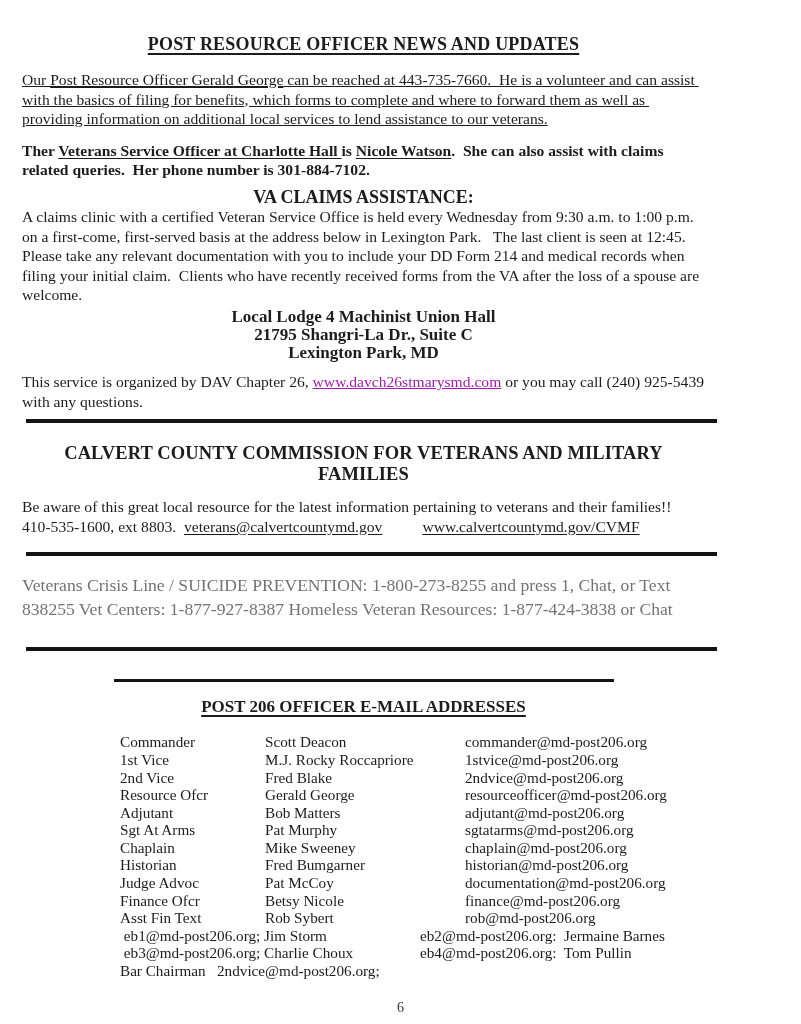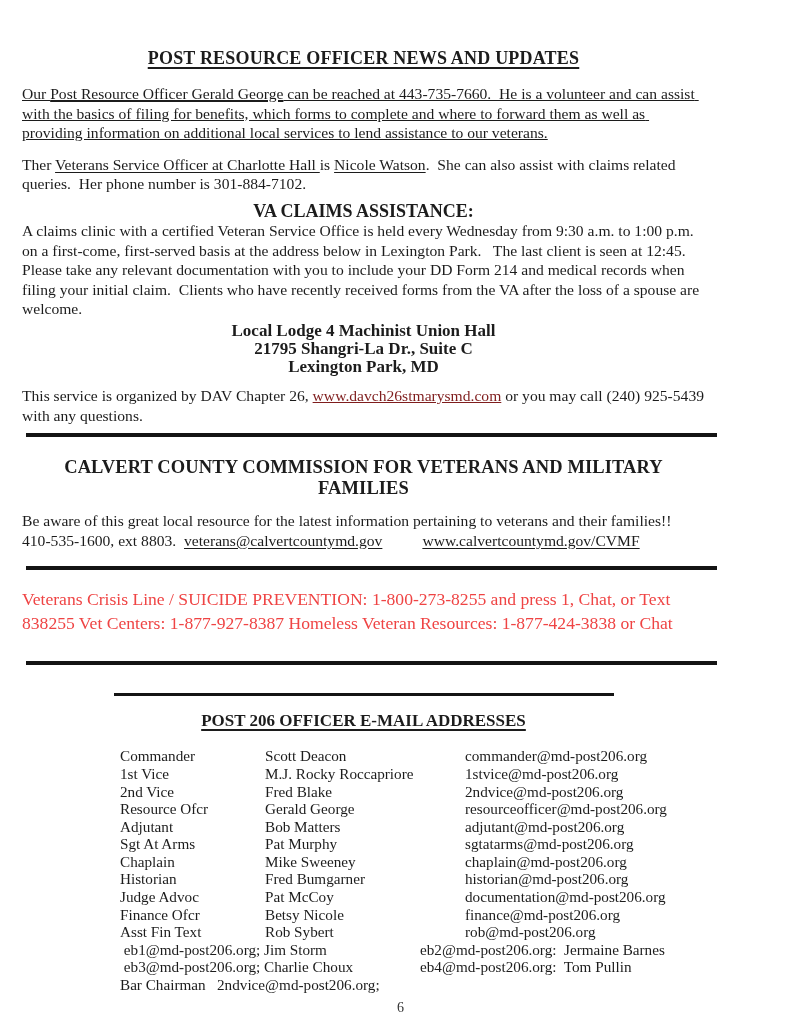--- a/index.html
+++ b/index.html
@@ -4,59 +4,59 @@
 <style>
   * { margin:0; padding:0; box-sizing:border-box; }
   html, body { background:#ffffff; }
   body {
     width:801px; height:1024px;
     font-family:"Liberation Serif", "DejaVu Serif", serif;
     color:#1c1c1c;
     position:relative;
     overflow:hidden;
   }
-  .page { width:727px; height:1024px; padding:48px 22px 0 22px; position:relative;border-radius:27px; }
+  .page { width:727px; height:1024px; padding:34px 22px 0 22px; position:relative;border-radius:27px; }
   .u { text-decoration:underline; text-underline-offset:2px; }
 
   .main-title {
     font-size:18px; line-height:20px; font-weight:bold; text-align:center;
     text-decoration:underline; text-decoration-thickness:2px; text-underline-offset:3px;
     letter-spacing:0.2px;
   }
   .para {
     font-size:15.6px; line-height:19.6px;
     white-space:pre-wrap;
   }
   .p1 { margin-top:16px;text-decoration:underline; }
-  .p2 { margin-top:12px; }
+  .p2 { margin-top:12px;font-weight:bold; }
 
   .sub-title { font-size:18px; line-height:20px; font-weight:bold; text-align:center; margin-top:7px; }
 
   .address { margin-top:3px; text-align:center; font-weight:bold; font-size:17px; line-height:18px; }
 
   .p4 { margin-top:10px; }
-  .link-blue { color:#7f1d1d; text-decoration:underline; cursor:pointer; }
+  .link-blue { color:#a21caf; text-decoration:underline; cursor:pointer; }
 
   .rule { height:4px; background:#141414; width:691px; margin-left:4px; }
   .rule-1 { margin-top:8px; }
   .rule-2 { margin-top:16px; }
   .rule-3 { margin-top:26px; }
   .rule-short { height:3px; background:#141414; width:500px; margin:28px auto 0 auto; }
 
   .calvert-title {
     font-size:18.5px; line-height:21px; font-weight:bold; text-align:center; margin-top:20px;
     letter-spacing:0.1px;
   }
   .p5 { margin-top:12px; }
   .contact-line { white-space:pre-wrap; }
   .gap-lg { display:inline-block; width:40px; }
 
   .crisis {
     margin-top:18px;
-    color:#ef4444;
+    color:#737373;
     font-size:17.6px; line-height:23.5px;
     white-space:pre-wrap;
   }
 
   .officers-title {
     margin-top:14px;
     font-size:17px; line-height:21px; font-weight:bold; text-align:center;
     text-decoration:underline; text-decoration-thickness:2px; text-underline-offset:3px;
   }
 

